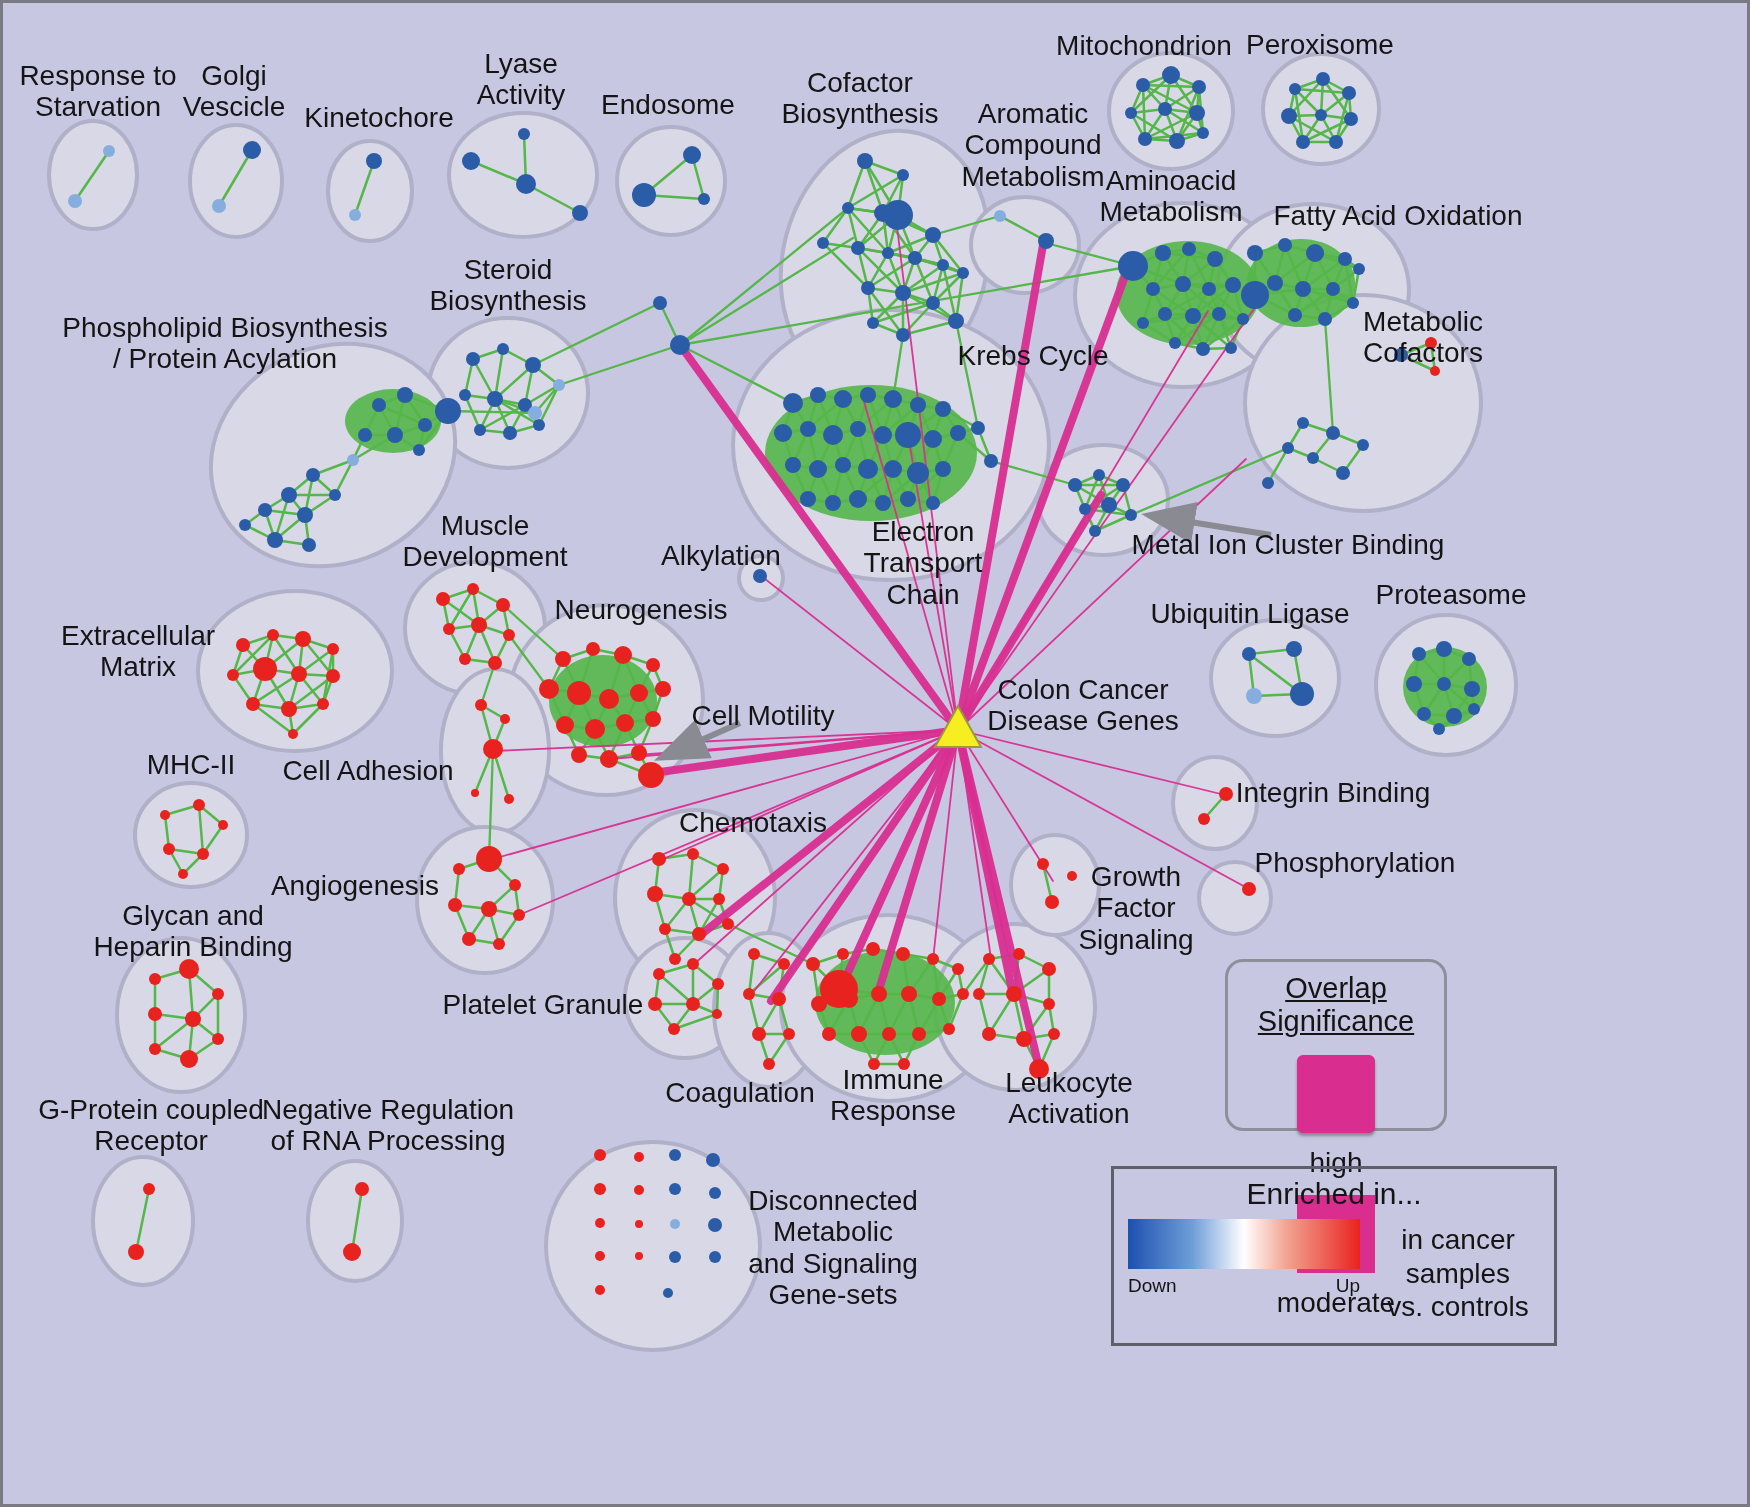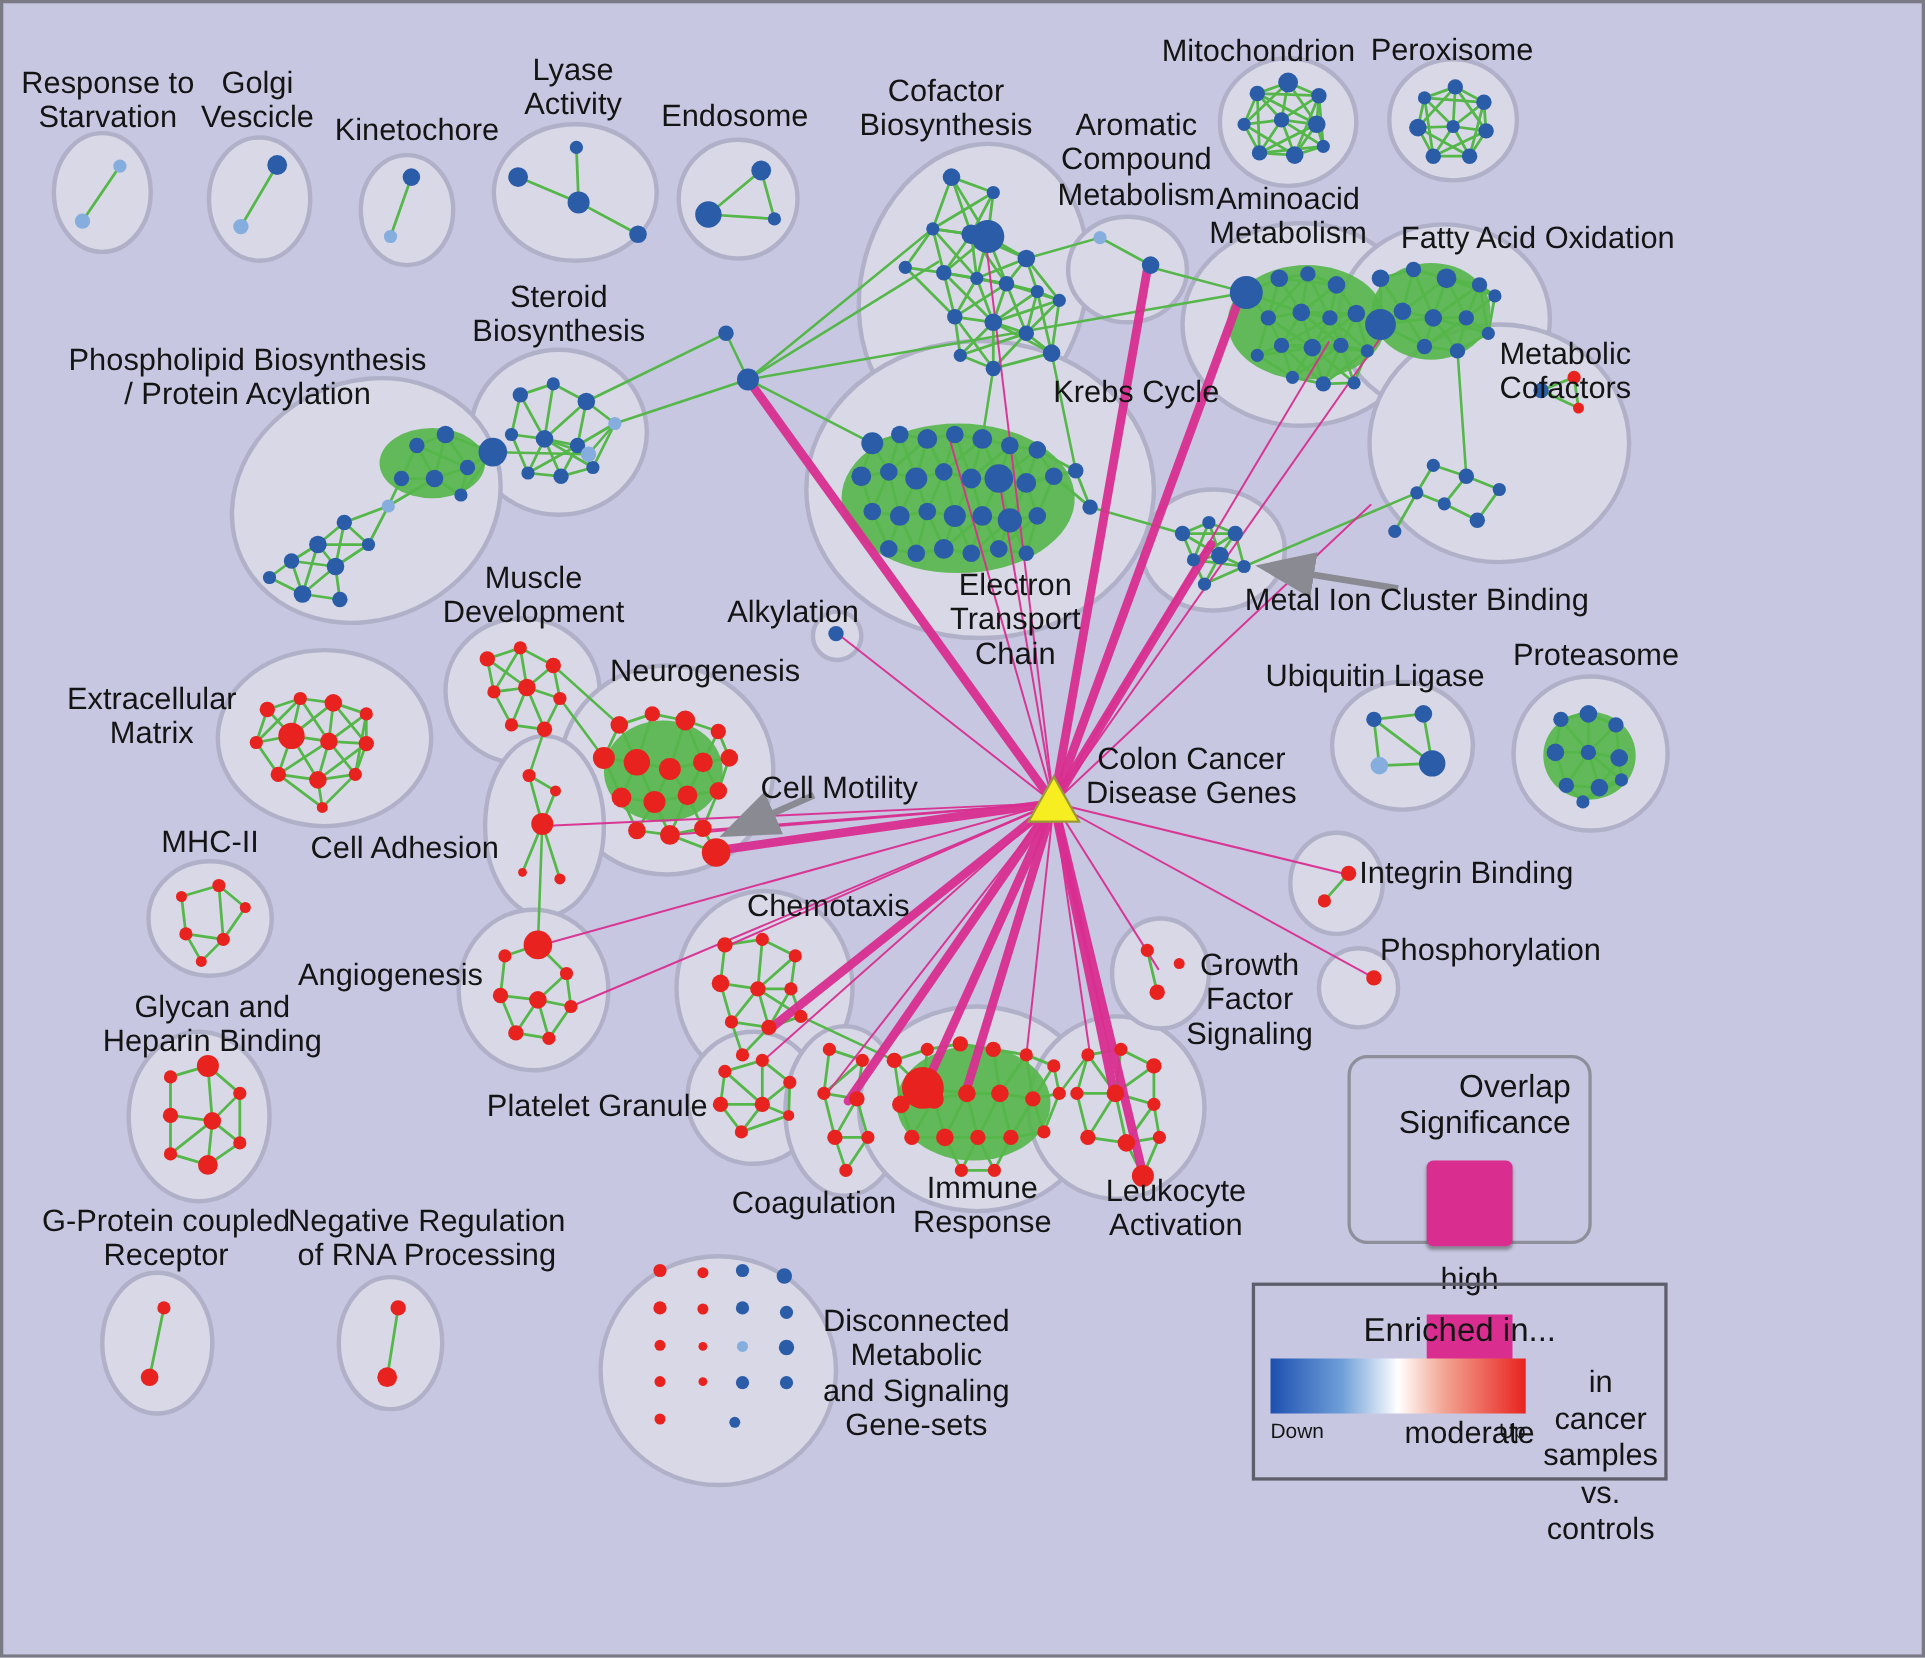--- a/index.html
+++ b/index.html
@@ -4,28 +4,28 @@
 <style>
   html,body{margin:0;padding:0;background:#ffffff;font-family:"Liberation Sans",sans-serif;}
   #stage{position:relative;width:1750px;height:1507px;background:#c7c7e2;overflow:hidden;border:3px solid #7a7a85;box-sizing:border-box;}
   #net{position:absolute;left:0;top:0;}
   #labels{position:absolute;left:0;top:0;width:100%;height:100%;pointer-events:none;}
   .map-label{position:absolute;transform:translate(-50%,-50%);white-space:pre-line;text-align:center;
     font-size:28px;line-height:1.12;color:#141414;}
   
   .legend-overlap{position:absolute;left:1222px;top:956px;width:222px;height:172px;
     border:3px solid #8f8f9c;border-radius:18px;box-sizing:border-box;padding:10px 16px 8px 16px;}
-  .lo-title{text-align:right;font-size:29px;line-height:1.15;white-space:pre-line;color:#141414;}
+  .lo-title{text-align:center;font-size:29px;line-height:1.15;white-space:pre-line;color:#141414;text-decoration:underline;}
   .lo-row{display:flex;align-items:center;gap:14px;margin:16px 0;font-size:28px;color:#141414;flex-direction:column;}
   .lo-bar{display:inline-block;width:78px;flex:0 0 78px;background:#d92e90;}
   .lo-bar.high{height:13px;border-radius:6px;box-shadow:0 3px 3px rgba(60,60,60,.45);}
   .lo-bar.mod{height:3px;}
   
-  .legend-enriched{position:absolute;left:1108px;top:1163px;width:378px;height:180px;
-    border:3px solid #5f5f6b;box-sizing:border-box;padding:24px 14px;margin-left:27px;}
+  .legend-enriched{position:absolute;left:1108px;top:1163px;width:446px;height:180px;
+    border:3px solid #5f5f6b;box-sizing:border-box;padding:8px 14px;}
   .le-title{text-align:center;font-size:30px;color:#141414;margin-bottom:8px;}
   .le-body{display:flex;align-items:flex-start;gap:16px;}
   .le-grad-col{width:232px;}
   .le-grad{width:232px;height:50px;
     background:linear-gradient(90deg,#1d50b0 0%,#6f9fd8 28%,#ffffff 50%,#f2a593 68%,#e8231f 100%);}
   .le-ends{display:flex;justify-content:space-between;font-size:19px;color:#141414;margin-top:6px;}
   .le-note{font-size:28px;line-height:1.2;color:#141414;white-space:pre-line;text-align:center;flex:1;margin-top:4px;}
 </style>
 </head>
 <body>

